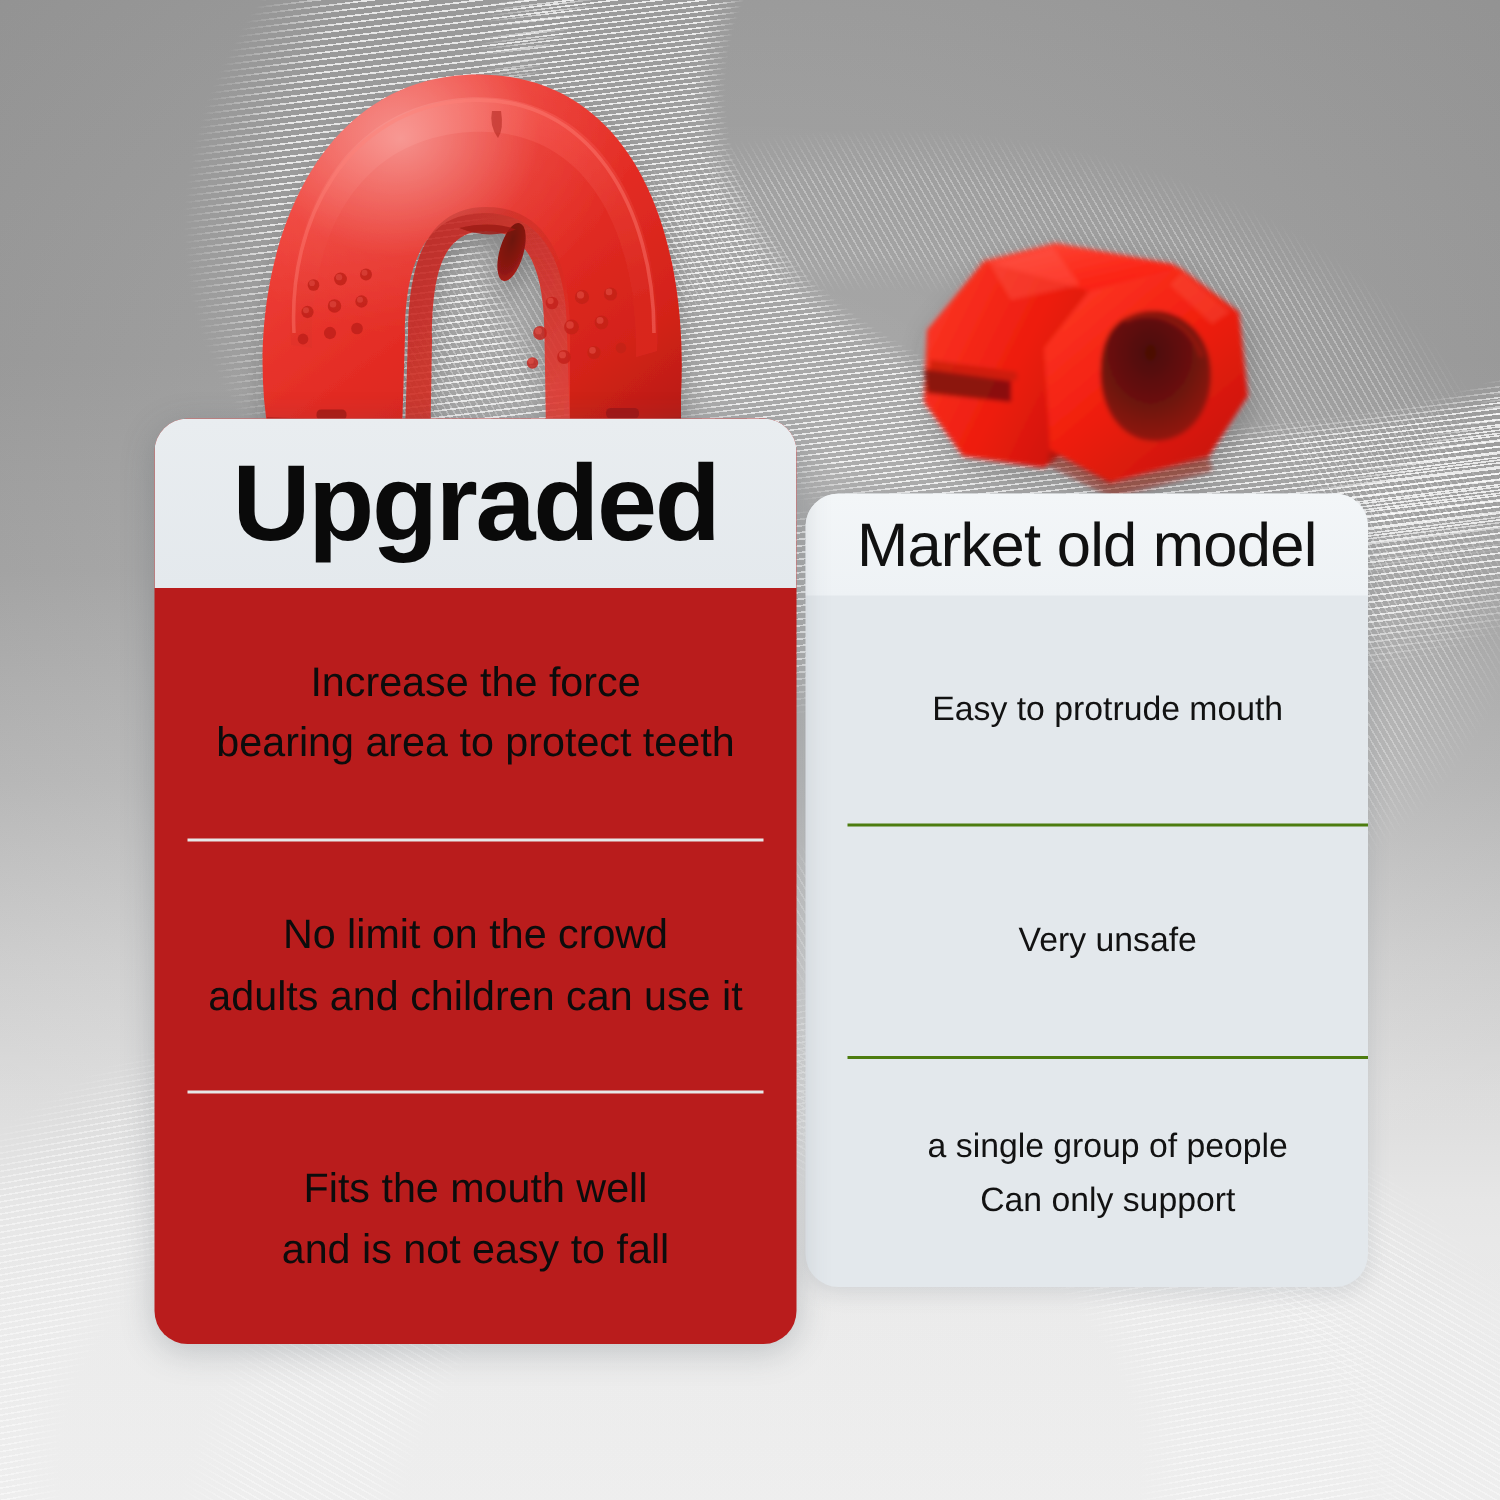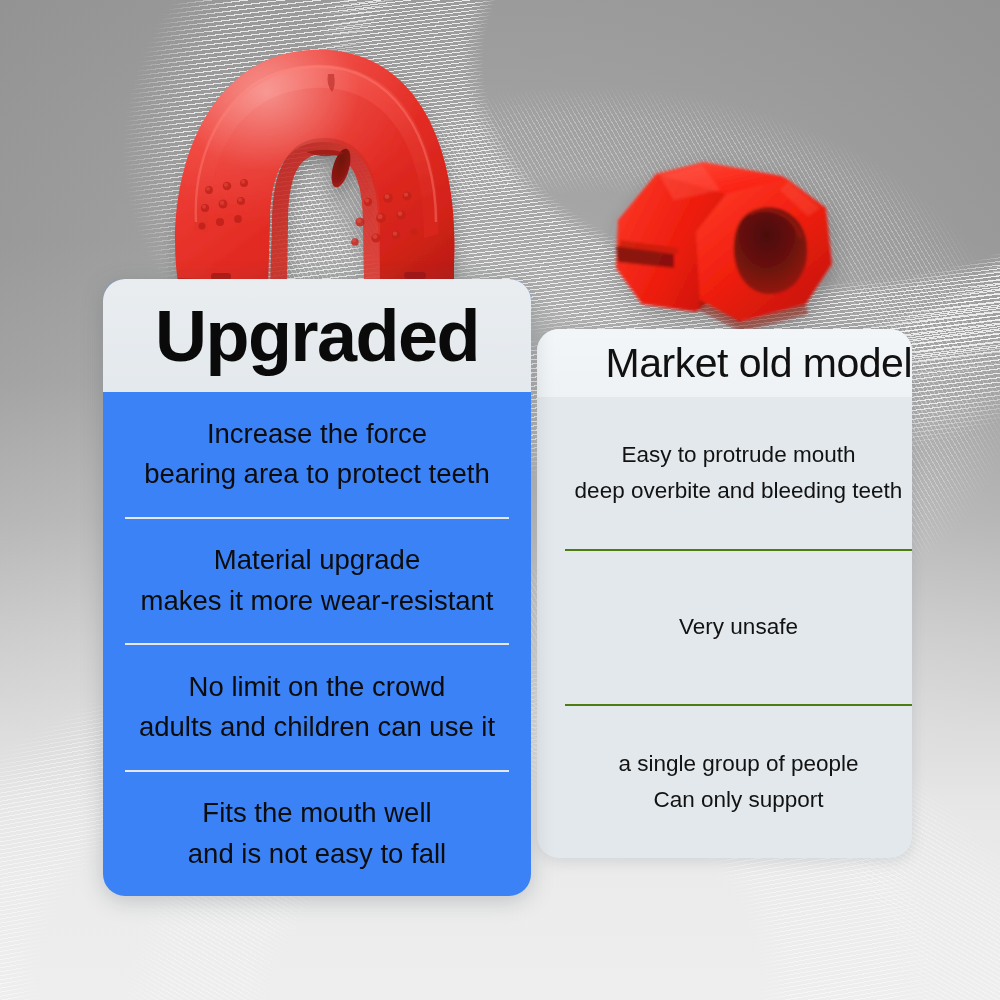--- a/index.html
+++ b/index.html
@@ -164,21 +164,21 @@
     width: 375px;
     height: 529px;
     background: #e3e8ec;
     box-shadow: 0 3px 14px rgba(90,100,110,0.18);
   }
   #panel-old .panel-header {
     height: 68px;
     background: linear-gradient(180deg, #f3f6f8 0%, #eef2f5 100%);
     display: flex;
     align-items: center;
-    justify-content: flex-end;
+    justify-content: center;
   }
   #panel-old .panel-title {
     font-size: 41px;
     font-weight: 400;
     color: #111111;
     letter-spacing: -0.5px;
     white-space: nowrap;
   }
   #panel-old .panel-body {
     height: calc(100% - 68px);
@@ -202,21 +202,21 @@
     color: #121212;
     text-align: center;
     white-space: nowrap;
   }
 
   #panel-upgraded {
     left: 103px;
     top: 279px;
     width: 428px;
     height: 617px;
-    background: #3b82f6;
+    background: #b91c1c;
     box-shadow: 0 5px 22px rgba(70,80,90,0.26);
   }
   #panel-upgraded .panel-header {
     height: 113px;
     background: linear-gradient(180deg, #e9edf0 0%, #e4e9ed 100%);
     display: flex;
     align-items: center;
     justify-content: center;
   }
   #panel-upgraded .panel-title {
@@ -492,44 +492,39 @@
     </g>
   </svg>
 
   <div class="panel" id="panel-old">
     <div class="panel-header">
       <div class="panel-title">Market old model</div>
     </div>
     <div class="panel-body">
       <div class="row">
         <div class="row-line">Easy to protrude mouth</div>
-        <div class="row-line">deep overbite and bleeding teeth</div>
       </div>
       <div class="row">
         <div class="row-line">Very unsafe</div>
       </div>
       <div class="row">
         <div class="row-line">a single group of people</div>
         <div class="row-line">Can only support</div>
       </div>
     </div>
   </div>
 
   <div class="panel" id="panel-upgraded">
     <div class="panel-header">
       <div class="panel-title">Upgraded</div>
     </div>
     <div class="panel-body">
       <div class="row">
         <div class="row-line">Increase the force</div>
         <div class="row-line">bearing area to protect teeth</div>
-      </div>
-      <div class="row">
-        <div class="row-line">Material upgrade</div>
-        <div class="row-line">makes it more wear-resistant</div>
       </div>
       <div class="row">
         <div class="row-line">No limit on the crowd</div>
         <div class="row-line">adults and children can use it</div>
       </div>
       <div class="row">
         <div class="row-line">Fits the mouth well</div>
         <div class="row-line">and is not easy to fall</div>
       </div>
     </div>

